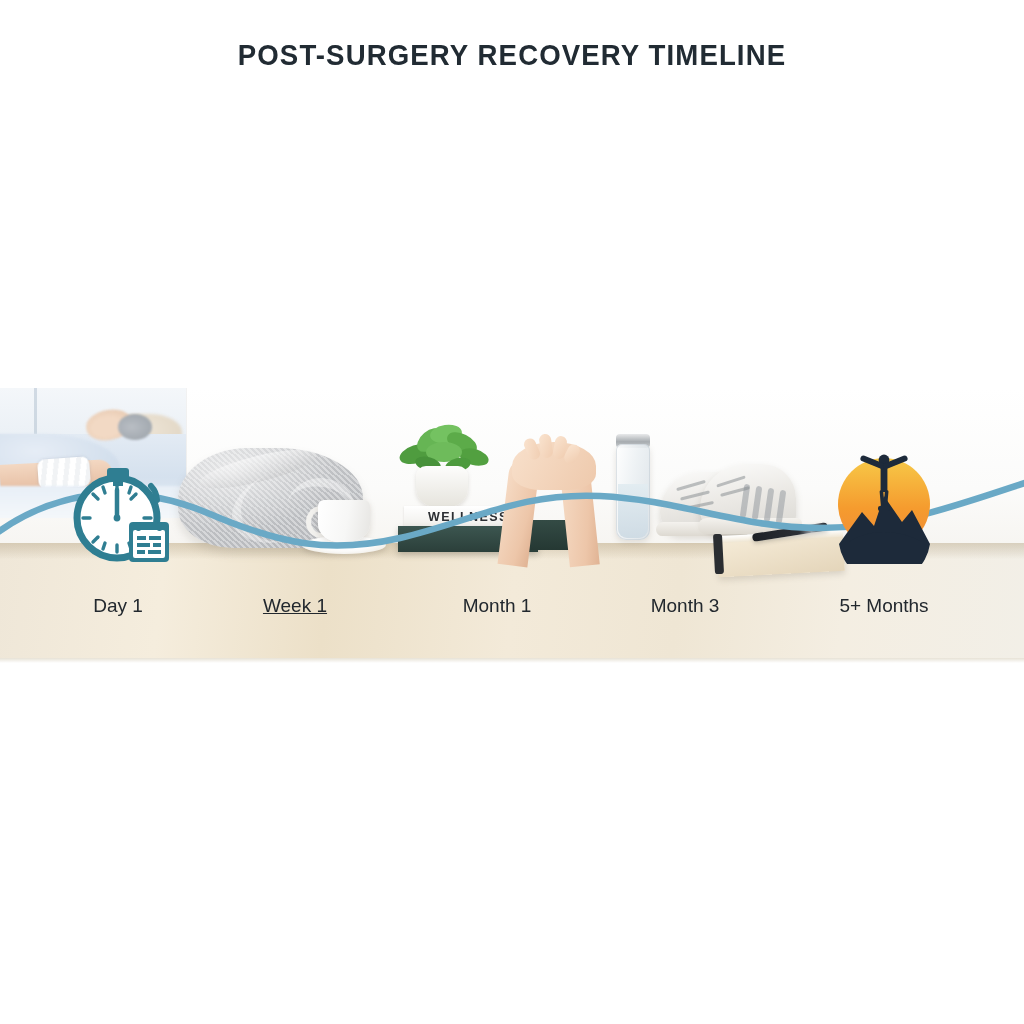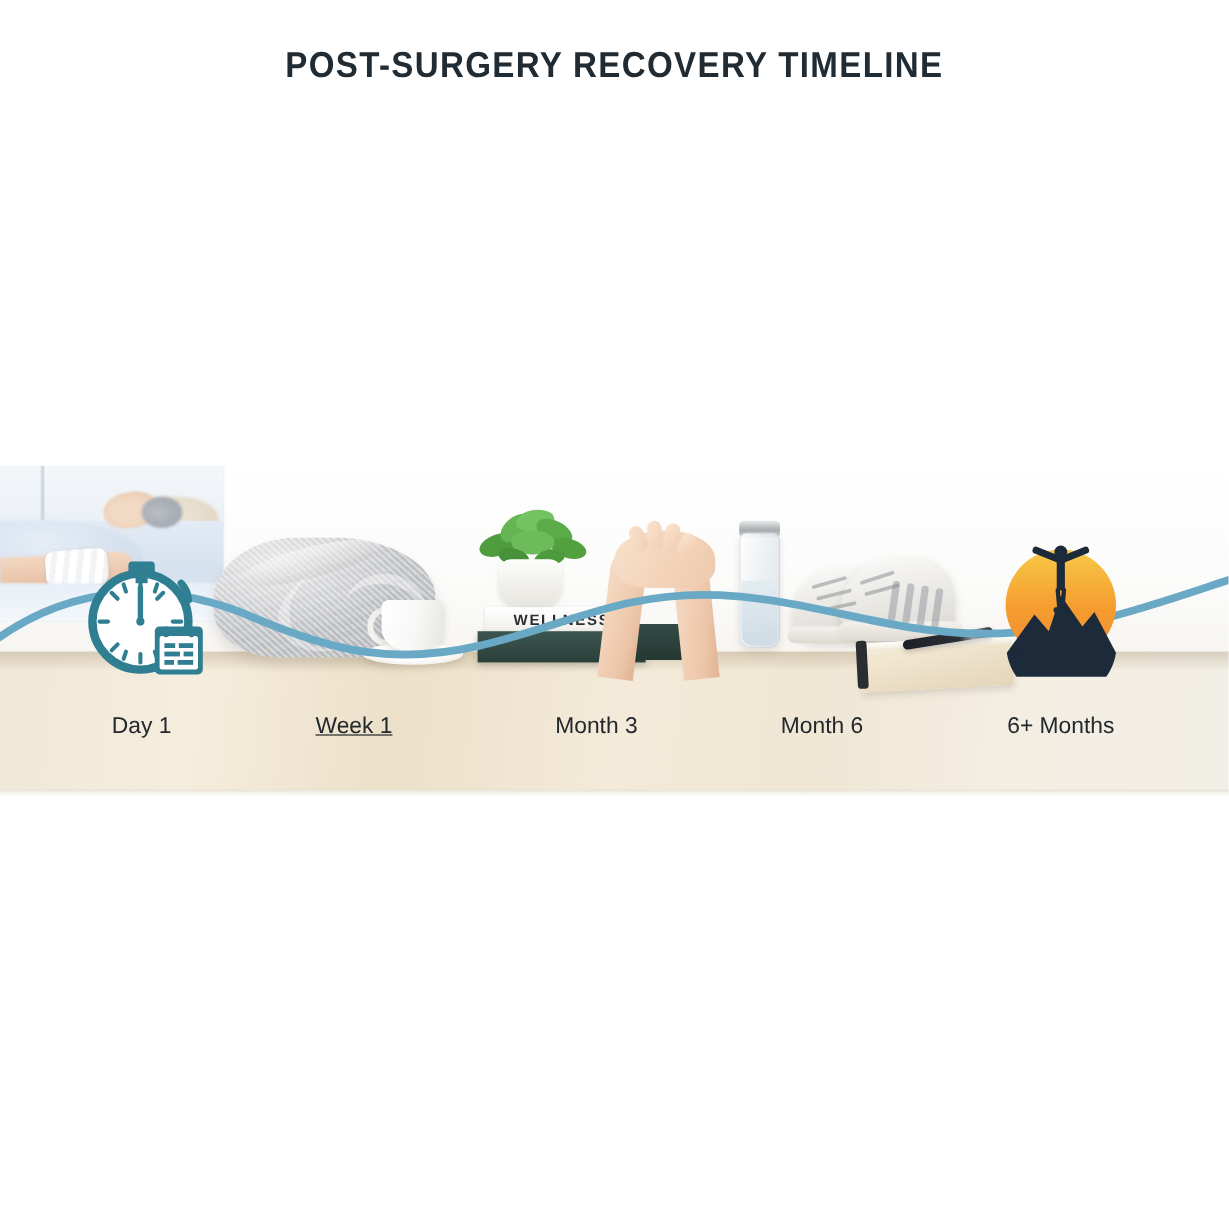--- a/index.html
+++ b/index.html
@@ -457,18 +457,18 @@
           <rect x="62" y="24" width="26" height="6" rx="3" transform="rotate(-22 62 29)"></rect>
         </g>
       </svg>
     </div>
 
   </div>
 
   <div class="labels">
     <div class="label" style="left:118px;">Day 1</div>
     <div class="label" style="left:295px;text-decoration:underline;">Week 1</div>
-    <div class="label" style="left:497px;">Month 3</div>
-    <div class="label" style="left:685px;">Month 6</div>
-    <div class="label" style="left:884px;">6+ Months</div>
+    <div class="label" style="left:497px;">Month 1</div>
+    <div class="label" style="left:685px;">Month 3</div>
+    <div class="label" style="left:884px;">5+ Months</div>
   </div>
 
 </div>
 
 </body></html>

